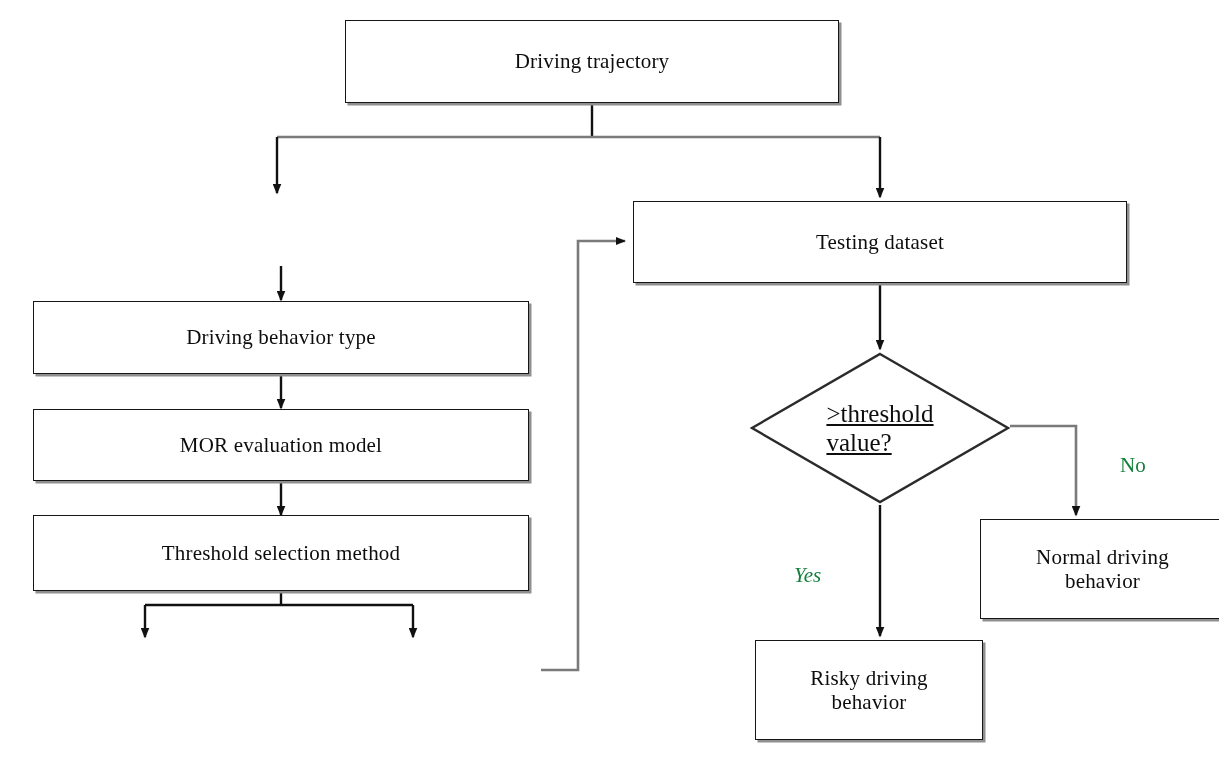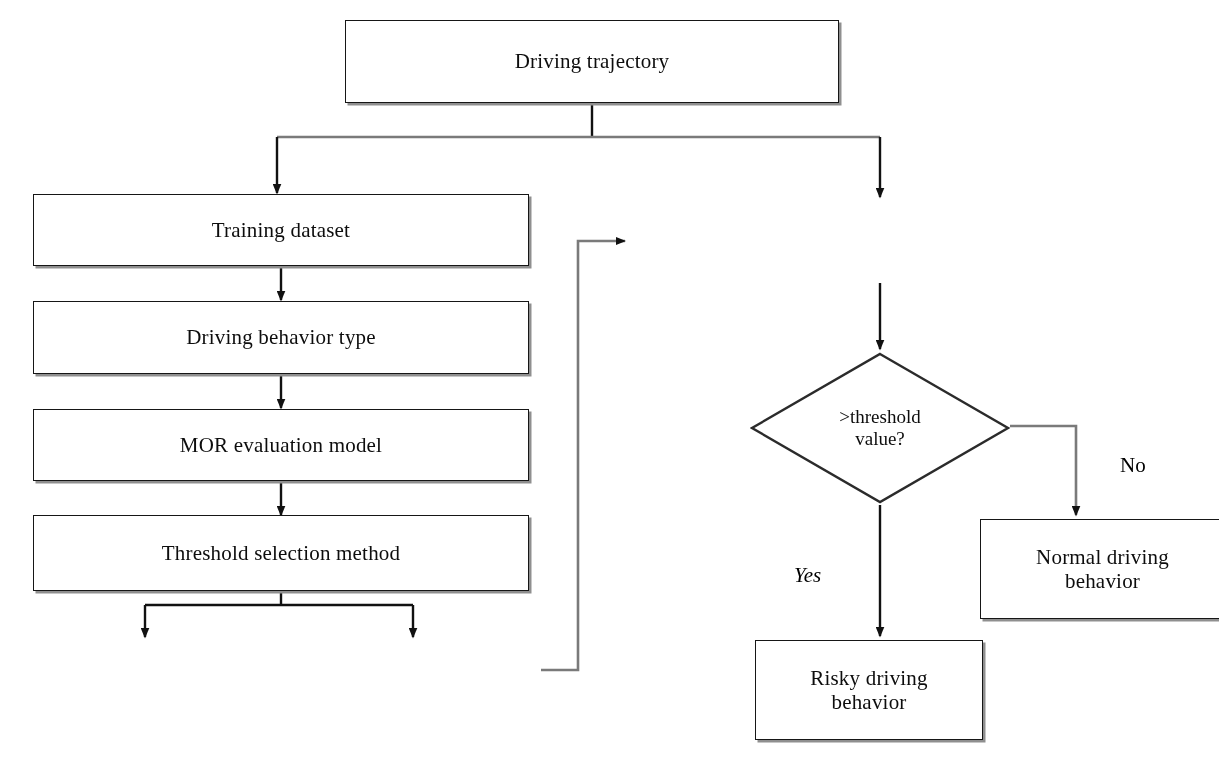--- a/index.html
+++ b/index.html
@@ -55,29 +55,30 @@
   .diamond-wrap .diamond-shape {
     position: absolute;
     left: 0;
     top: 0;
     width: 100%;
     height: 100%;
   }
   .diamond-wrap .node-label {
     position: relative;
     z-index: 2;
-    text-align: center;
+    text-align: left;
     color: #0d0d0d;
-    font-size: 19px;
+    font-size: 25px;
     line-height: 1.18;
     white-space: pre-line;
+    text-decoration: underline;
   }
   .edge-label {
     position: absolute;
-    color: #000000;
+    color: #15803d;
     font-size: 21px;
     line-height: 1;
     white-space: nowrap;
   }
 </style>
 </head>
 <body>
 
 <div id="flowchart-root">
 
@@ -121,38 +122,38 @@
 
     <path d="M880,505 L880,636" stroke="#111111" stroke-width="2.4" fill="none" marker-end="url(#arrow-dark)"></path>
 
     <path d="M1010,426 L1076,426 L1076,515" stroke="#7a7a7a" stroke-width="2.6" fill="none" marker-end="url(#arrow-dark)"></path>
   </svg>
 
   <div class="node" style="left:345px; top:20px; width:494px; height:83px;">
     <span class="node-label">Driving trajectory</span>
   </div>
 
-  <div class="node" style="left:33px; top:194px; width:496px; height:72px;">
-    <span class="node-label">Training dataset</span>
-  </div>
 
   <div class="node" style="left:33px; top:301px; width:496px; height:73px;">
     <span class="node-label">Driving behavior type</span>
   </div>
 
   <div class="node" style="left:33px; top:409px; width:496px; height:72px;">
     <span class="node-label">MOR  evaluation model</span>
   </div>
 
   <div class="node" style="left:33px; top:515px; width:496px; height:76px;">
     <span class="node-label">Threshold selection method</span>
   </div>
 
 
 
+  <div class="node" style="left:633px; top:201px; width:494px; height:82px;">
+    <span class="node-label">Testing dataset</span>
+  </div>
 
   <div class="diamond-wrap" style="left:750px; top:352px; width:260px; height:152px;">
     <svg class="diamond-shape" viewBox="0 0 260 152" preserveAspectRatio="none" xmlns="http://www.w3.org/2000/svg">
       <polygon points="130,2 258,76 130,150 2,76" fill="#ffffff" stroke="#2b2b2b" stroke-width="2.4"></polygon>
     </svg>
     <span class="node-label">&gt;threshold
 value?</span>
   </div>
 
   <div class="node" style="left:980px; top:519px; width:245px; height:100px;">

